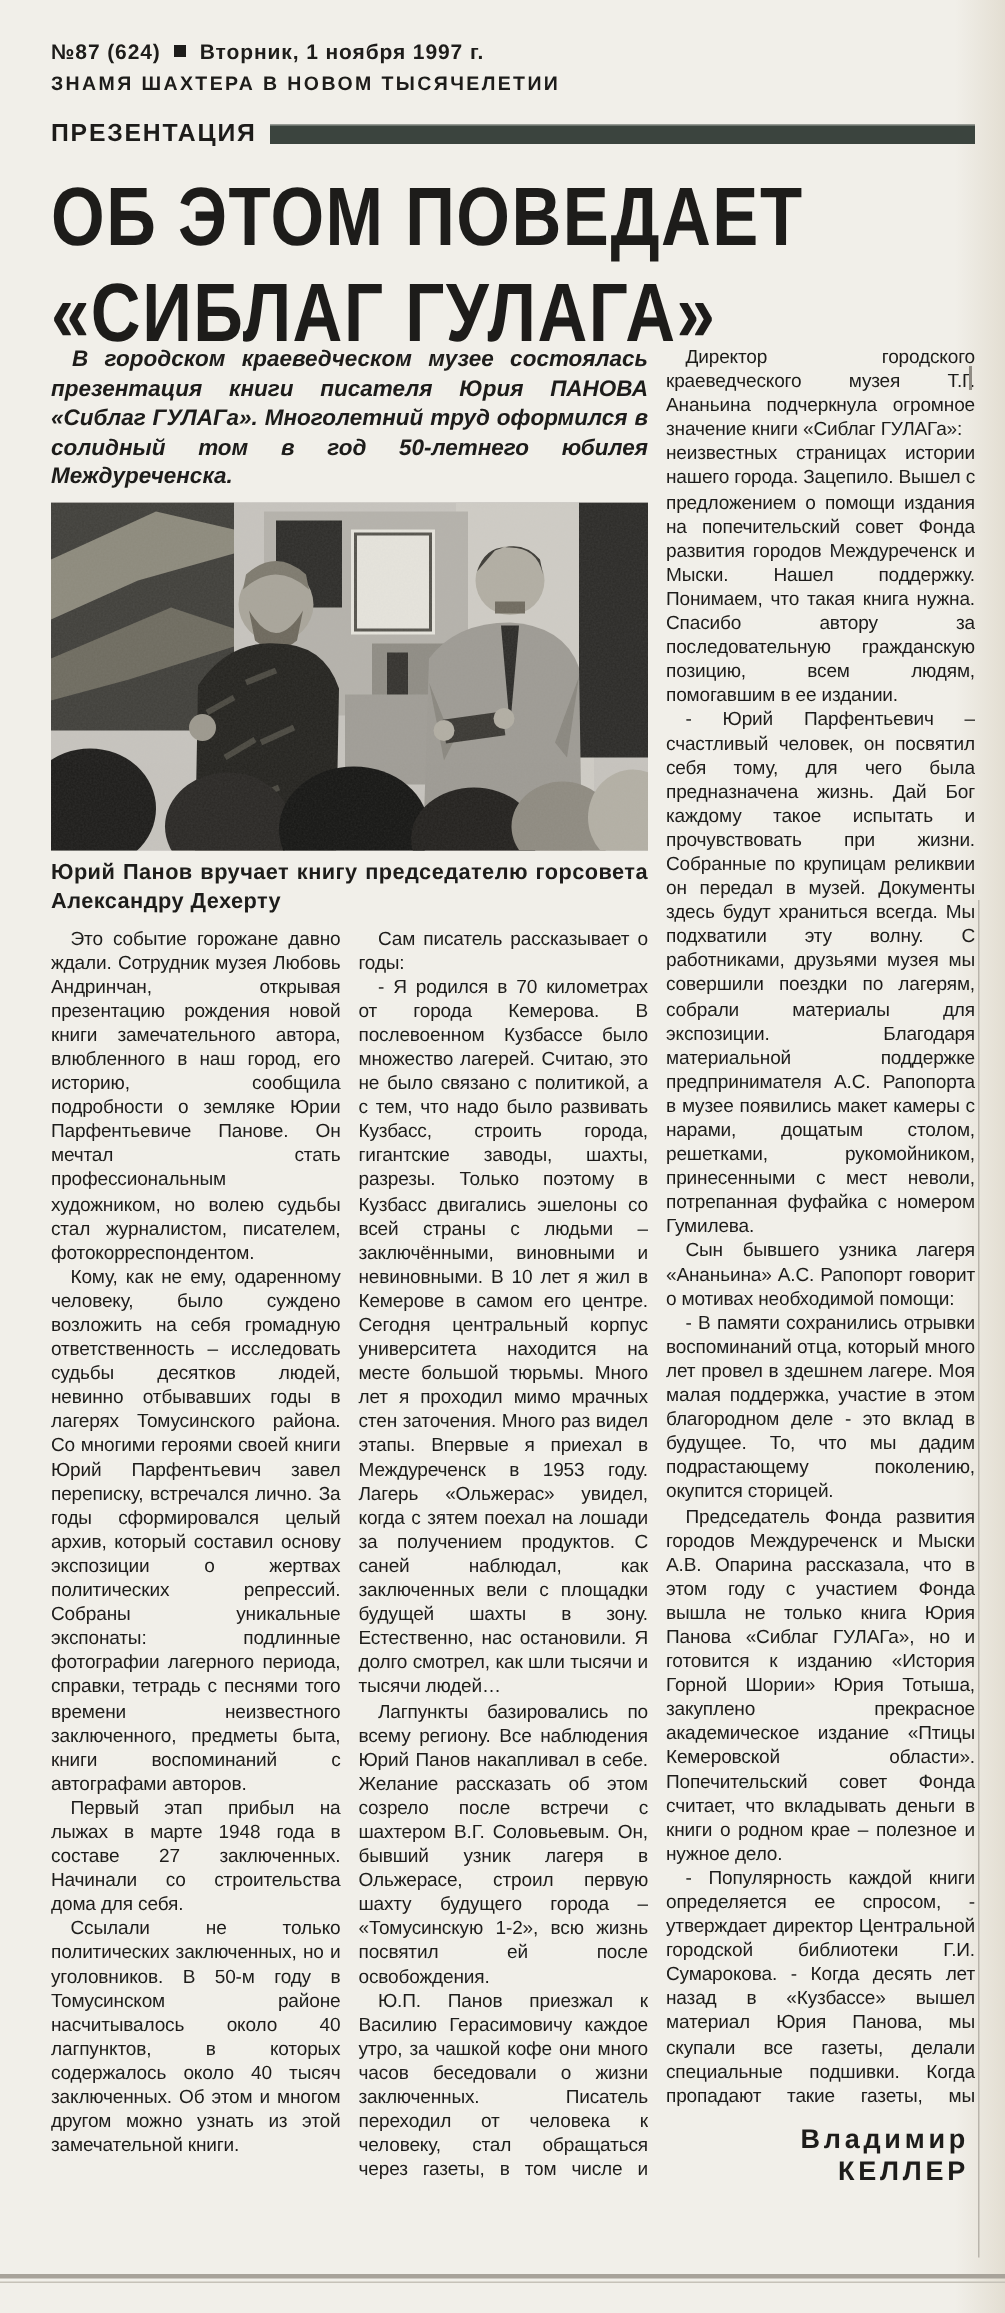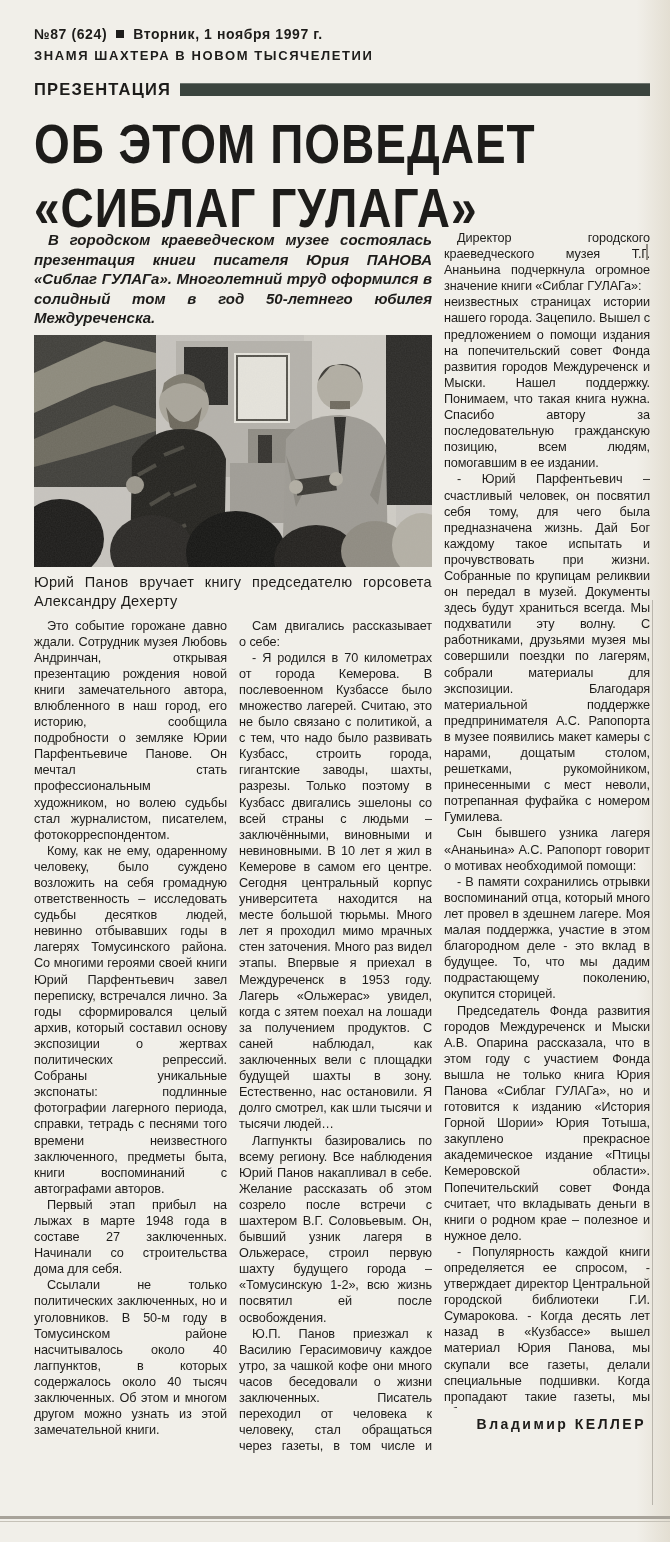--- a/index.html
+++ b/index.html
@@ -23,29 +23,29 @@
     letter-spacing:1px;transform:scaleY(1.2);transform-origin:top left;
   }
   .subhead{width:612px;margin-top:34px;font-weight:bold;font-style:italic;font-size:25px;line-height:31px;}
   
   .main-row{display:flex;gap:12px;margin-top:11px;}
   .left-main{width:398px;flex:none;}
   .right-col{flex:1;min-width:0;}
   .lead{font-weight:bold;font-size:15px;line-height:19.5px;text-align:justify;text-indent:14px;}
   .photo-wrap{margin-top:7px;width:398px;height:232px;background:#b9b6b0;}
   .photo-wrap svg{display:block;}
-  .caption{margin-top:6px;font-weight:normal;font-size:14.5px;line-height:19px;letter-spacing:.3px;text-align:justify;}
+  .caption{margin-top:6px;font-weight:bold;font-size:14.5px;line-height:19px;letter-spacing:.3px;text-align:justify;}
   .two-cols{
     margin-top:7px;height:852px;overflow:hidden;
     column-count:2;column-gap:12px;column-fill:auto;
   }
   .para{margin:0;font-size:12.7px;line-height:16.1px;text-align:justify;text-indent:13px;letter-spacing:-.1px;}
   .para.no-indent{text-indent:0;}
   .rc-text{height:1178px;overflow:hidden;}
-  .byline{margin-top:8px;font-weight:bold;font-size:14px;letter-spacing:2.5px;text-align:right;padding-right:4px;}
+  .byline{margin-top:8px;font-weight:bold;font-size:18px;letter-spacing:2.5px;text-align:right;padding-right:4px;}
   
   .v-rule{position:absolute;left:652px;top:600px;width:1px;height:905px;background:#b9b5ac;}
   .v-tick{position:absolute;left:646px;top:244px;width:2px;height:16px;background:#8f8b83;}
   .bottom-rule{position:absolute;left:0;top:1516px;width:670px;height:3px;background:#a8a39a;}
   .bottom-rule2{position:absolute;left:0;top:1521px;width:670px;height:1px;background:#c6c2b8;}
 </style>
 </head>
 <body>
 
 <div class="page">
@@ -136,21 +136,21 @@
           </svg>
         </div>
 
         <p class="caption" style="margin:6px 0 0 0;">Юрий Панов вручает книгу председателю горсовета Александру Дехерту</p>
 
         <div class="two-cols">
           <p class="para">Это событие горожане давно ждали. Сотрудник музея Любовь Андринчан, открывая презентацию рождения новой книги замечательного автора, влюбленного в наш город, его историю, сообщила подробности о земляке Юрии Парфентьевиче Панове. Он мечтал стать профессиональным художником, но волею судьбы стал журналистом, писателем, фотокорреспондентом.</p>
           <p class="para">Кому, как не ему, одаренному человеку, было суждено возложить на себя громадную ответственность – исследовать судьбы десятков людей, невинно отбывавших годы в лагерях Томусинского района. Со многими героями своей книги Юрий Парфентьевич завел переписку, встречался лично. За годы сформировался целый архив, который составил основу экспозиции о жертвах политических репрессий. Собраны уникальные экспонаты: подлинные фотографии лагерного периода, справки, тетрадь с песнями того времени неизвестного заключенного, предметы быта, книги воспоминаний с автографами авторов.</p>
           <p class="para">Первый этап прибыл на лыжах в марте 1948 года в составе 27 заключенных. Начинали со строительства дома для себя.</p>
           <p class="para">Ссылали не только политических заключенных, но и уголовников. В 50-м году в Томусинском районе насчитывалось около 40 лагпунктов, в которых содержалось около 40 тысяч заключенных. Об этом и многом другом можно узнать из этой замечательной книги.</p>
-          <p class="para">Сам двигались рассказывает о себе:</p>
+          <p class="para">Сам писатель рассказывает о годы:</p>
           <p class="para">- Я родился в 70 километрах от города Кемерова. В послевоенном Кузбассе было множество лагерей. Считаю, это не было связано с политикой, а с тем, что надо было развивать Кузбасс, строить города, гигантские заводы, шахты, разрезы. Только поэтому в Кузбасс двигались эшелоны со всей страны с людьми – заключёнными, виновными и невиновными. В 10 лет я жил в Кемерове в самом его центре. Сегодня центральный корпус университета находится на месте большой тюрьмы. Много лет я проходил мимо мрачных стен заточения. Много раз видел этапы. Впервые я приехал в Междуреченск в 1953 году. Лагерь «Ольжерас» увидел, когда с зятем поехал на лошади за получением продуктов. С саней наблюдал, как заключенных вели с площадки будущей шахты в зону. Естественно, нас остановили. Я долго смотрел, как шли тысячи и тысячи людей…</p>
           <p class="para">Лагпункты базировались по всему региону. Все наблюдения Юрий Панов накапливал в себе. Желание рассказать об этом созрело после встречи с шахтером В.Г. Соловьевым. Он, бывший узник лагеря в Ольжерасе, строил первую шахту будущего города – «Томусинскую 1-2», всю жизнь посвятил ей после освобождения.</p>
           <p class="para">Ю.П. Панов приезжал к Василию Герасимовичу каждое утро, за чашкой кофе они много часов беседовали о жизни заключенных. Писатель переходил от человека к человеку, стал обращаться через газеты, в том числе и центральные, к бывшим узникам наших лагерей с просьбами откликнуться и поделиться воспоминаниями. Несколько писем пришли молниеносно. Ответили литовцы. Дошел и до Льва Николаевича Гумилева. Лично встретился с ним в Ленинграде за три месяца до его кончины. Он подарил свою фотографию, книги, многое рассказал.</p>
 
         </div>
       </div>
 
       <div class="right-col">
         <div class="rc-text">
           <p class="para">Директор городского краеведческого музея Т.Г. Ананьина подчеркнула огромное значение книги «Сиблаг ГУЛАГа»:</p>

